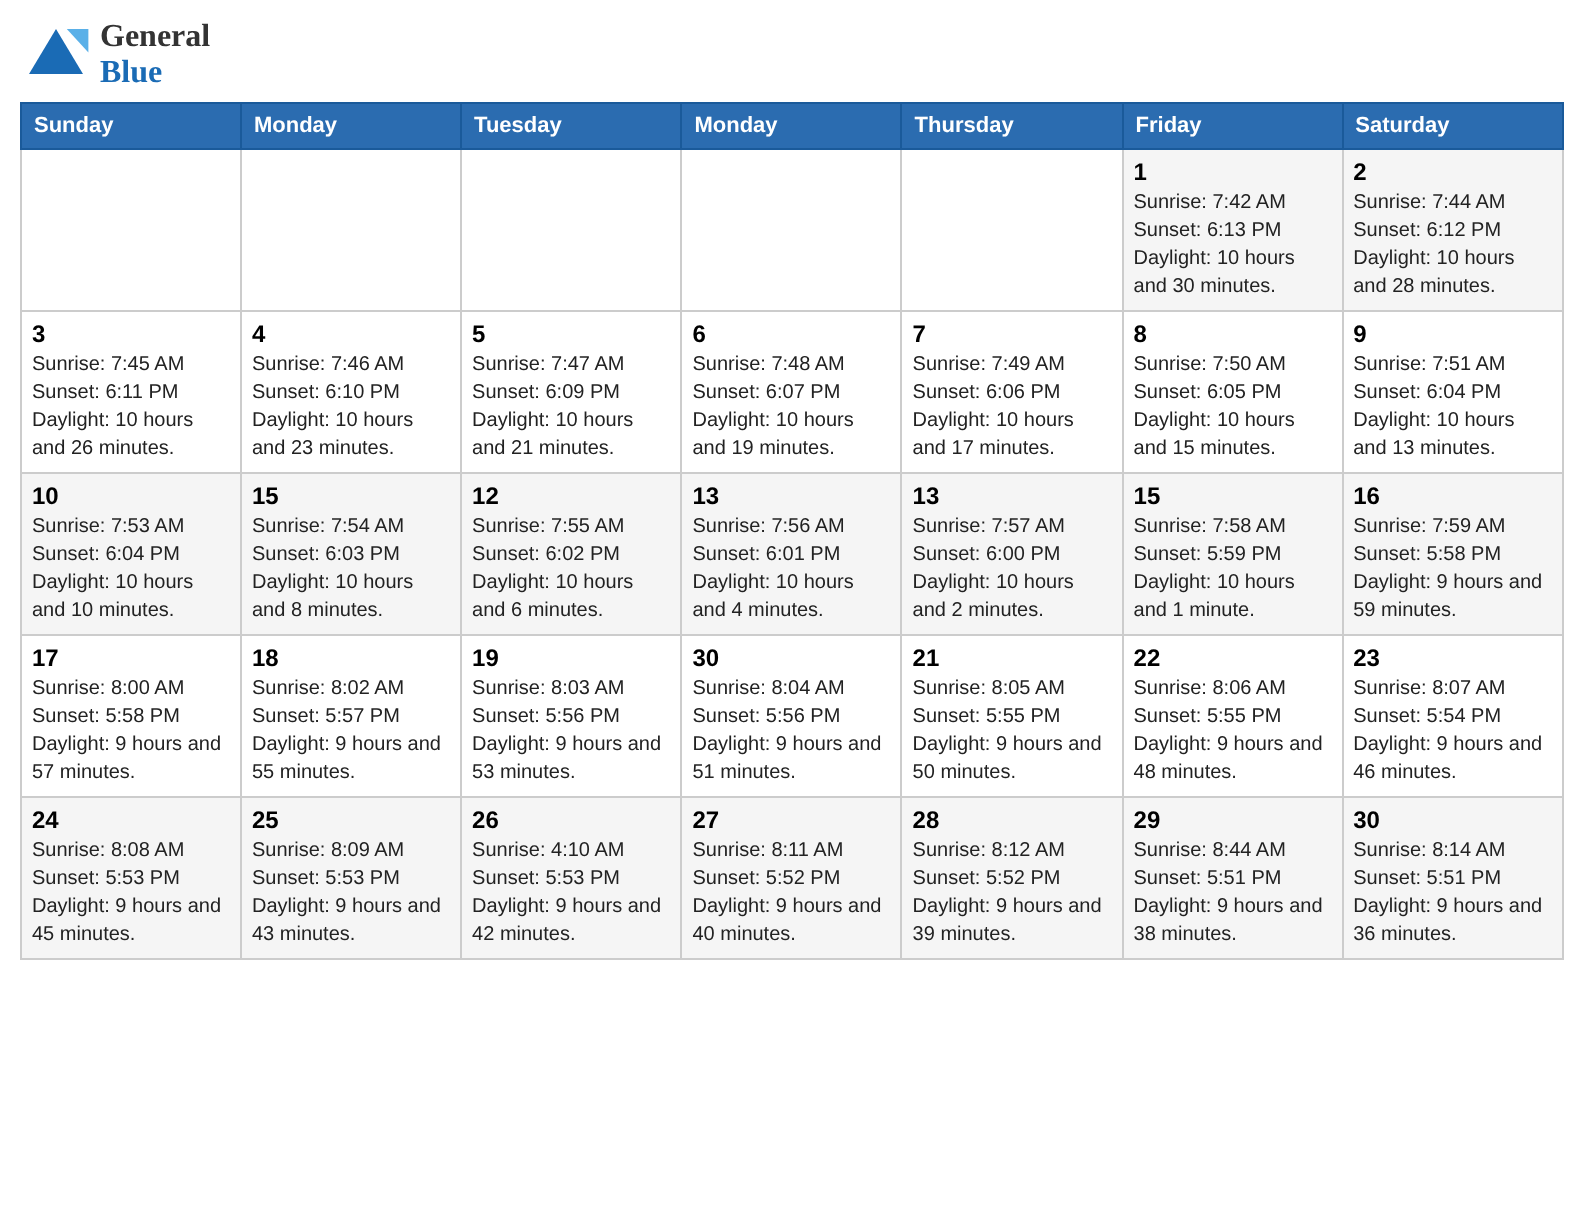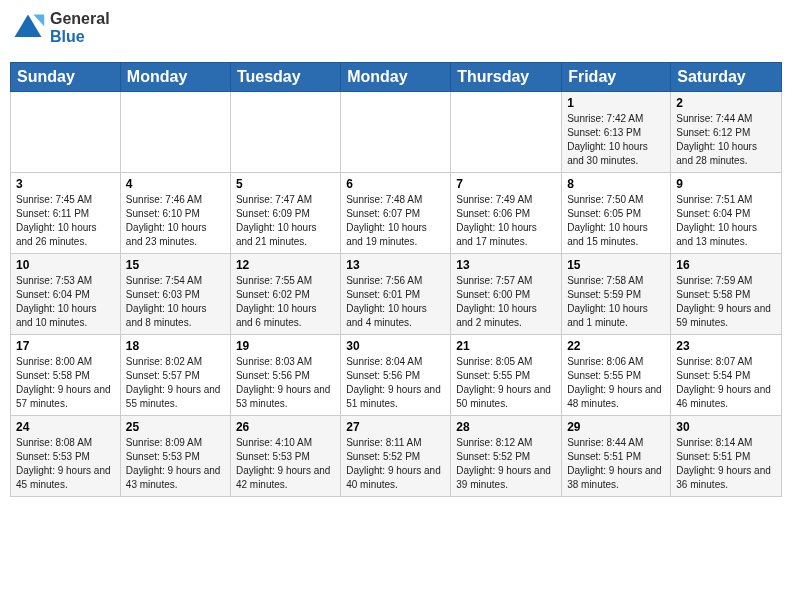--- a/index.html
+++ b/index.html
@@ -7,21 +7,22 @@
       font-family: Arial, sans-serif;
       background: #fff;
       width: 792px;
       min-height: 612px;
       padding: 10px;
     }
     .header {
       display: flex;
       justify-content: space-between;
       align-items: flex-start;
-      margin-bottom: 16px;
+      margin-bottom: 5px;
+      font-family: Liberation Serif, serif;
     }
     .logo {
       display: flex;
       align-items: center;
       gap: 4px;
     }
     .logo-text {
       font-size: 16px;
       font-weight: bold;
       line-height: 1.1;
@@ -45,21 +46,21 @@
     .calendar {
       width: 100%;
       border-collapse: collapse;
       font-size: 10.5px;
     }
     .calendar thead tr th {
       background: #2b6cb0;
       color: #fff;
       text-align: left;
       padding: 5px 6px;
-      font-size: 16px;
+      font-size: 11px;
       font-weight: bold;
       border: 1px solid #1a5a9a;
     }
     .calendar tbody tr td {
       border: 1px solid #ccc;
       vertical-align: top;
       padding: 4px 5px;
       width: 113px;
       min-height: 80px;
       background: #fff;

